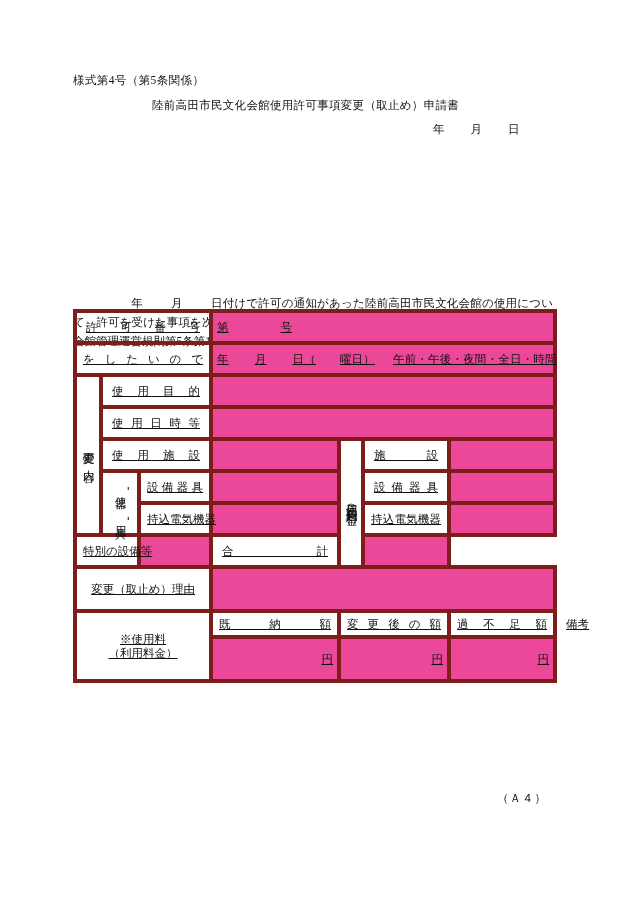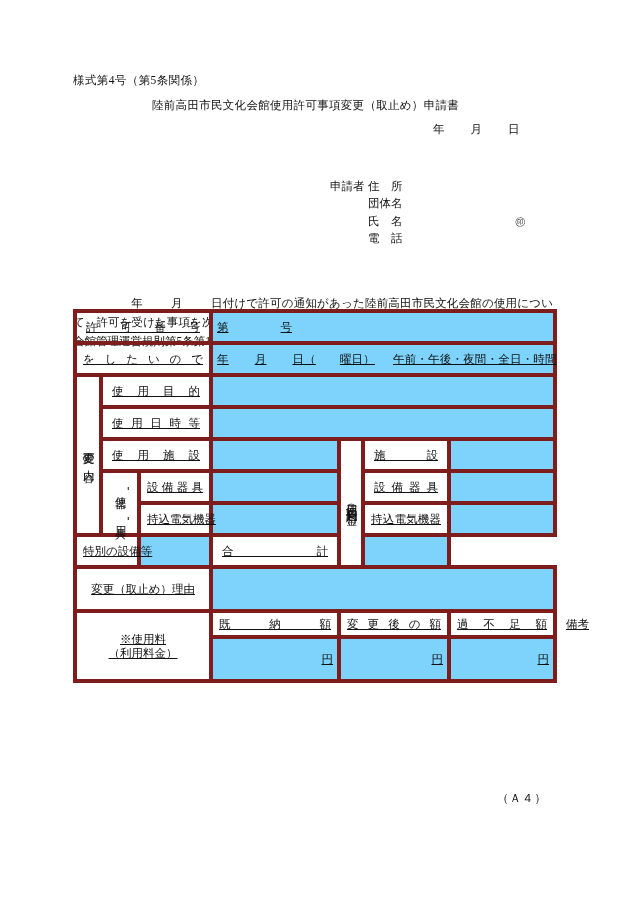--- a/index.html
+++ b/index.html
@@ -120,21 +120,21 @@
     text-align: justify;
     text-align-last: justify;
     padding: 0 5px;
   }
   .spread-narrow {
     display: block;
     text-align: justify;
     text-align-last: justify;
     padding: 0 2px;
   }
-  .fill-cell { background: #7dd3fc; }
+  .fill-cell { background: #ec4899; }
 
   
   .vert {
     writing-mode: vertical-rl;
     text-orientation: upright;
     letter-spacing: 1.5px;
     margin: 0 auto;
     line-height: 1;
     display: inline-block;
     white-space: nowrap;
@@ -189,34 +189,20 @@
 
   <div class="form-code">様式第4号（第5条関係）</div>
 
   <div class="doc-title">陸前高田市民文化会館使用許可事項変更（取止め）申請書</div>
 
   <div class="date-line">
     <span>年</span><span class="gap"></span><span>月</span><span class="gap"></span><span>日</span>
   </div>
 
 
-  <div class="applicant">
-    <div class="row">
-      <span class="lead">申請者</span><span class="lbl">住　所</span>
-    </div>
-    <div class="row">
-      <span class="lead"></span><span class="lbl">団体名</span>
-    </div>
-    <div class="row">
-      <span class="lead"></span><span class="lbl">氏　名</span><span class="seal">㊞</span>
-    </div>
-    <div class="row">
-      <span class="lead"></span><span class="lbl">電　話</span>
-    </div>
-  </div>
 
   <div class="body-para">
     <span class="indent"></span><span>年</span><span class="g"></span><span>月</span><span class="g"></span><span>日付けで許可の通知があった陸前高田市民文化会館の使用について、許可を受けた事項を次のとおり変更（使用の取止め）をしたいので、陸前高田市民文化会館管理運営規則第5条第1項の規定により申請します。</span>
   </div>
 
   <table class="main-table">
     <colgroup>
       <col style="width:26px">
       <col style="width:38px">
       <col style="width:72px">

